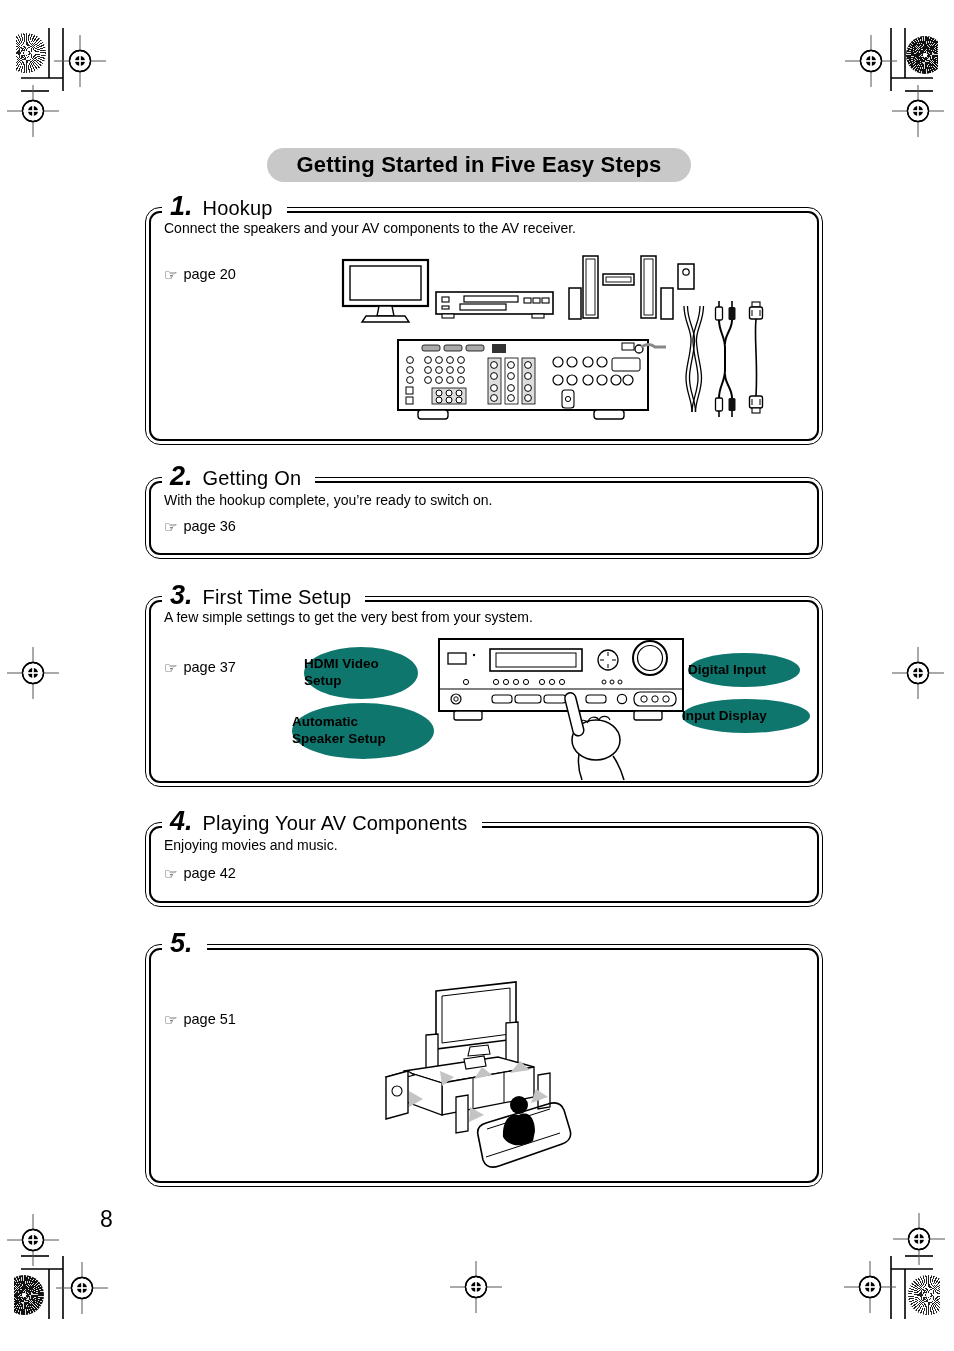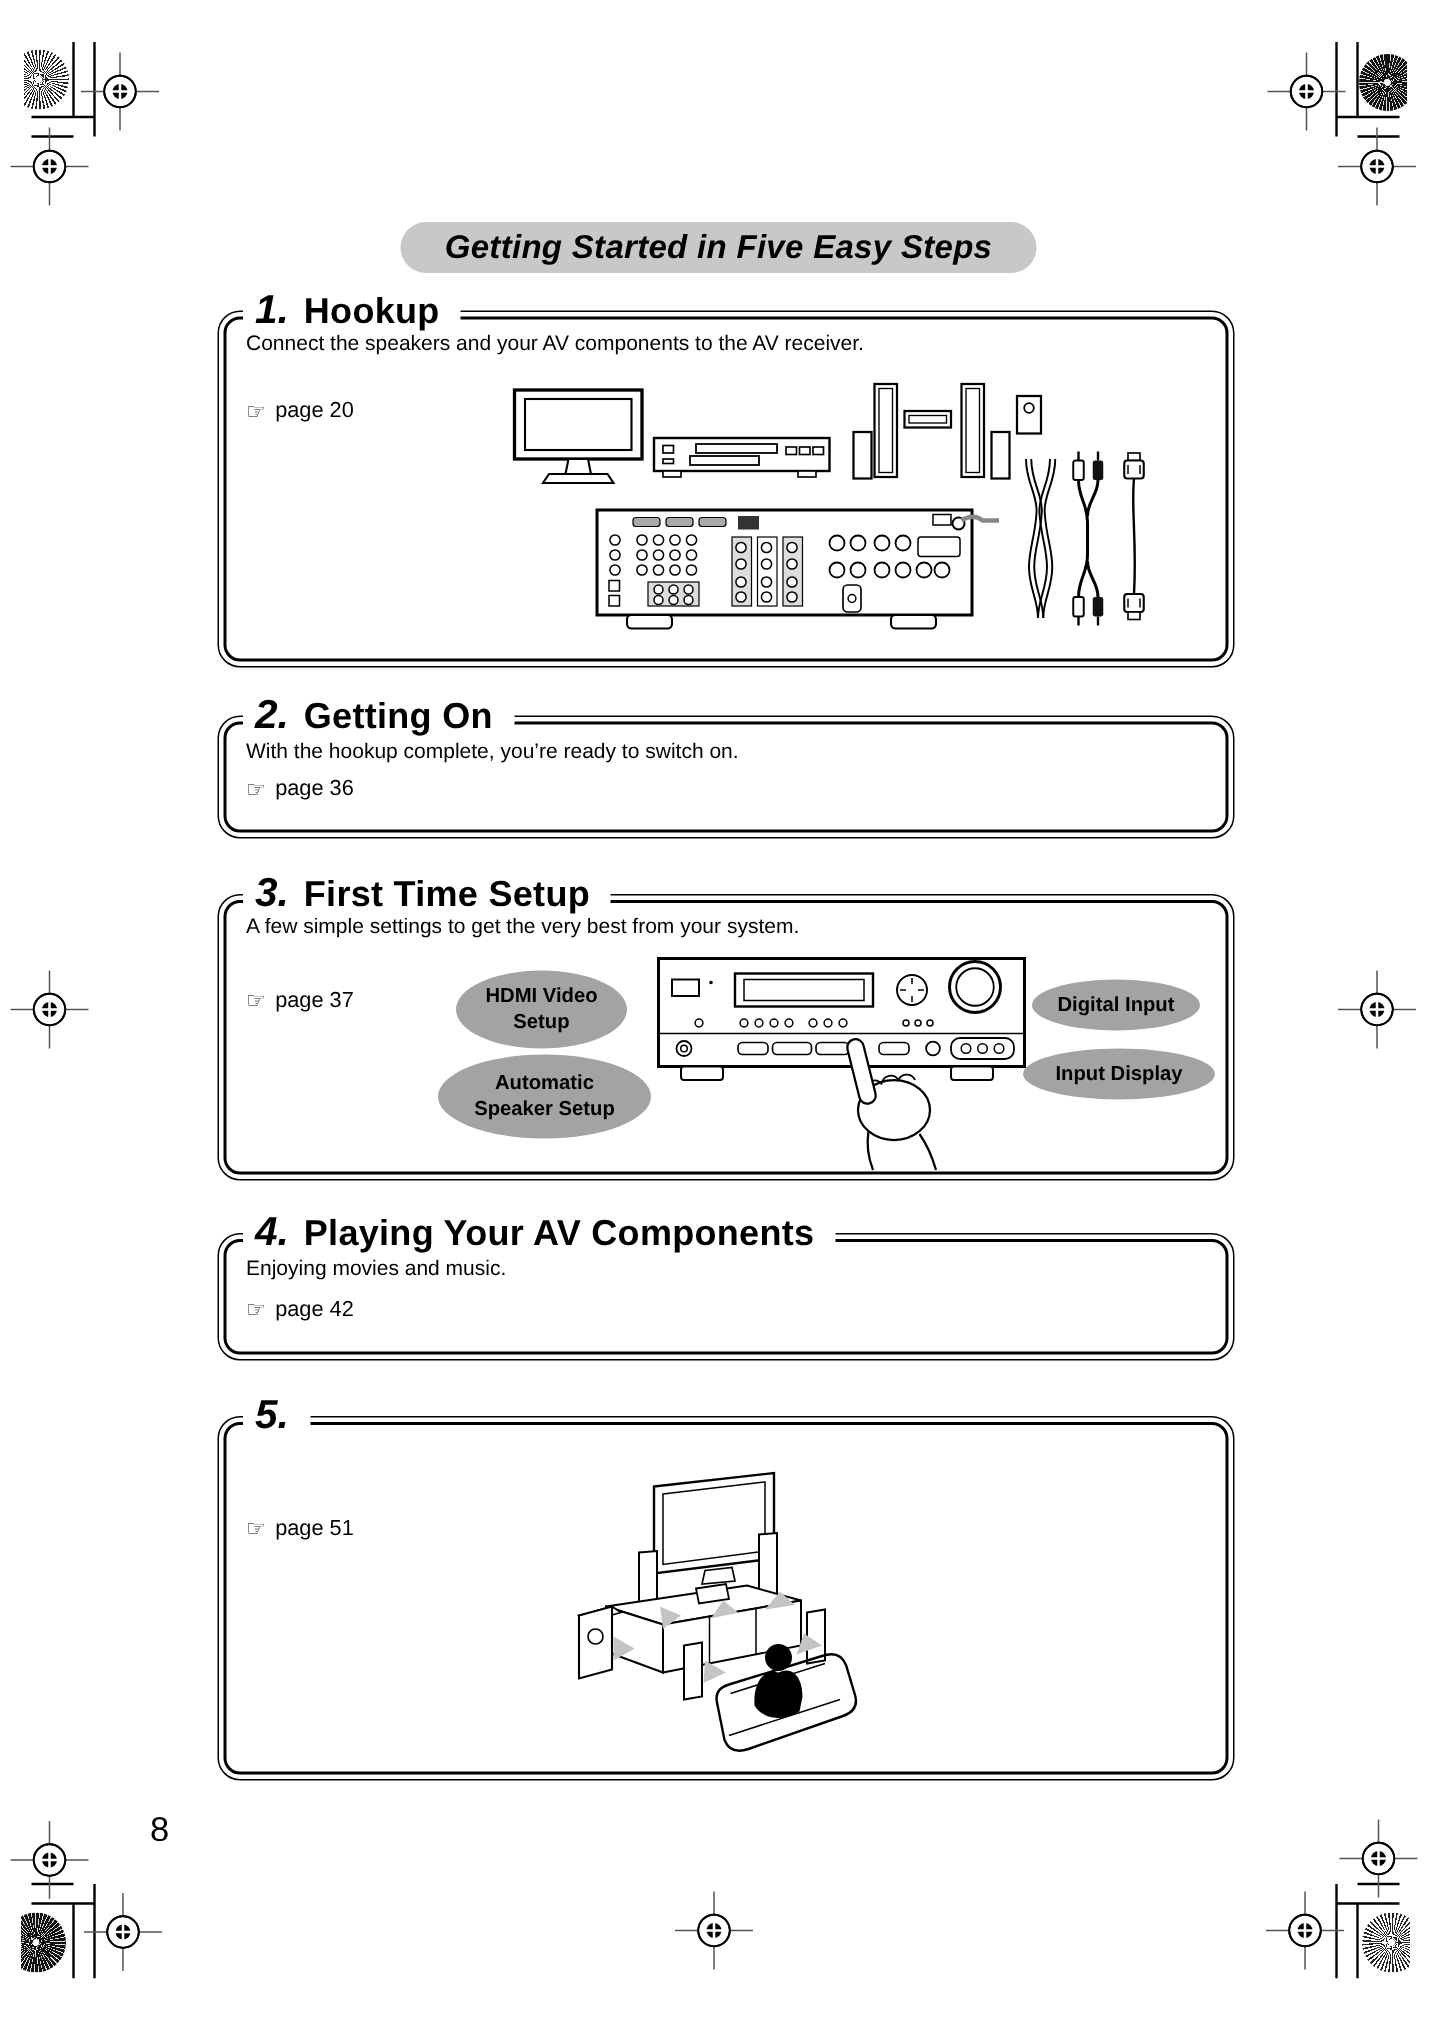--- a/index.html
+++ b/index.html
@@ -14,39 +14,39 @@
       radial-gradient(circle at 50% 50%, #fff 0 2px, rgba(0,0,0,0) 2.5px),
       repeating-conic-gradient(#222 0deg 3.5deg, #fff 3.5deg 8deg);}
   .patch.dark{background:
       radial-gradient(circle at 50% 50%, #fff 0 2px, rgba(0,0,0,0) 2.5px),
       repeating-conic-gradient(#111 0deg 6deg, #ddd 6deg 8deg);}
   .cropmark{position:absolute;width:70px;height:66px;}
 
   
   .title-pill{position:absolute;left:267px;top:148px;width:424px;height:34px;
       background:#c8c8c8;border-radius:17px;display:flex;align-items:center;justify-content:center;
-      font-size:22px;font-weight:700;letter-spacing:.2px;font-style:italic;}
+      font-size:22px;font-weight:700;letter-spacing:.2px;}
 
   
   .step{position:absolute;left:145px;width:676px;}
   .box-outer{position:relative;width:100%;height:100%;border:1.5px solid #000;border-radius:15px;}
   .box-outer::before{content:"";position:absolute;inset:3px;border:2.5px solid #000;border-radius:11px;pointer-events:none;}
   .step-head{position:absolute;top:-17px;left:16px;z-index:3;background:#fff;
       padding:0 14px 0 8px;display:flex;align-items:baseline;gap:10px;line-height:30px;white-space:nowrap;}
   .step-num{font-style:italic;font-weight:700;font-size:27px;}
-  .step-title{font-weight:700;font-size:24px;letter-spacing:.2px;}
+  .step-title{font-weight:400;font-size:20px;letter-spacing:.2px;}
   .desc{position:absolute;left:18px;font-size:14px;margin:0;}
   .ref{position:absolute;left:18px;font-size:14.5px;margin:0;display:flex;align-items:center;gap:6px;}
   .ref-icon{font-size:15px;line-height:1;}
 
   .illus{position:absolute;}
 
   
-  .bubble{position:absolute;background:#a3a3a3;border-radius:50%;
-      display:flex;flex-direction:column;align-items:center;justify-content:center;
+  .bubble{position:absolute;background:#0f766e;border-radius:50%;
+      display:flex;flex-direction:column;align-items:flex-start;justify-content:center;
       font-weight:700;font-size:13.5px;line-height:1.25;text-align:center;}
 
   .page-number{position:absolute;left:100px;top:1206px;font-size:23px;}
 </style>
 </head>
 <body>
 
 <div class="sheet">
 
   <svg width="0" height="0" style="position:absolute" aria-hidden="true">

